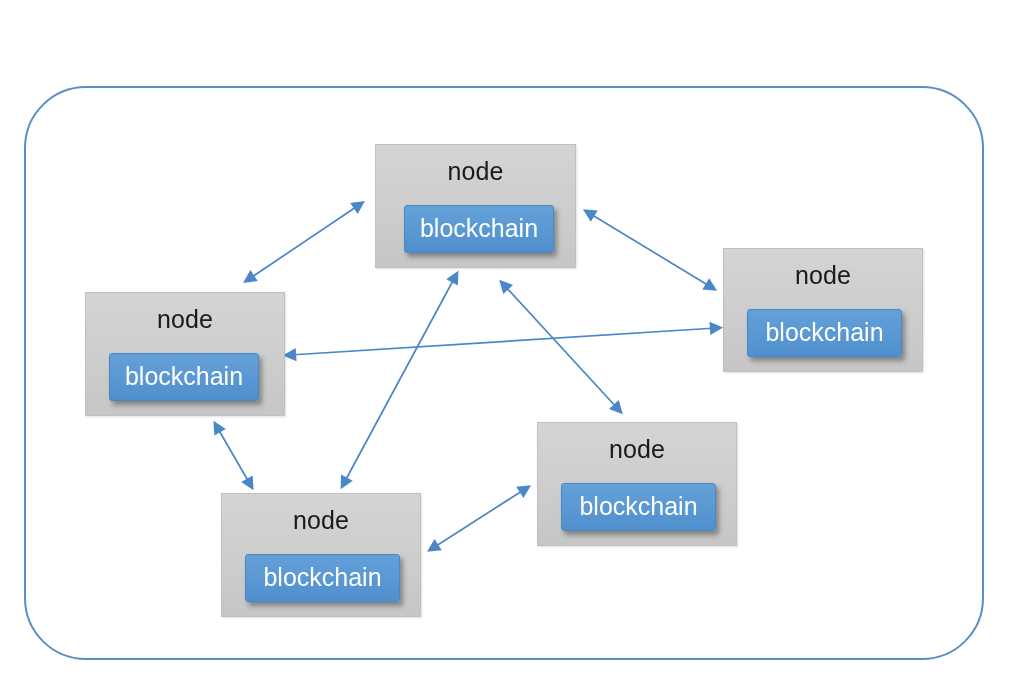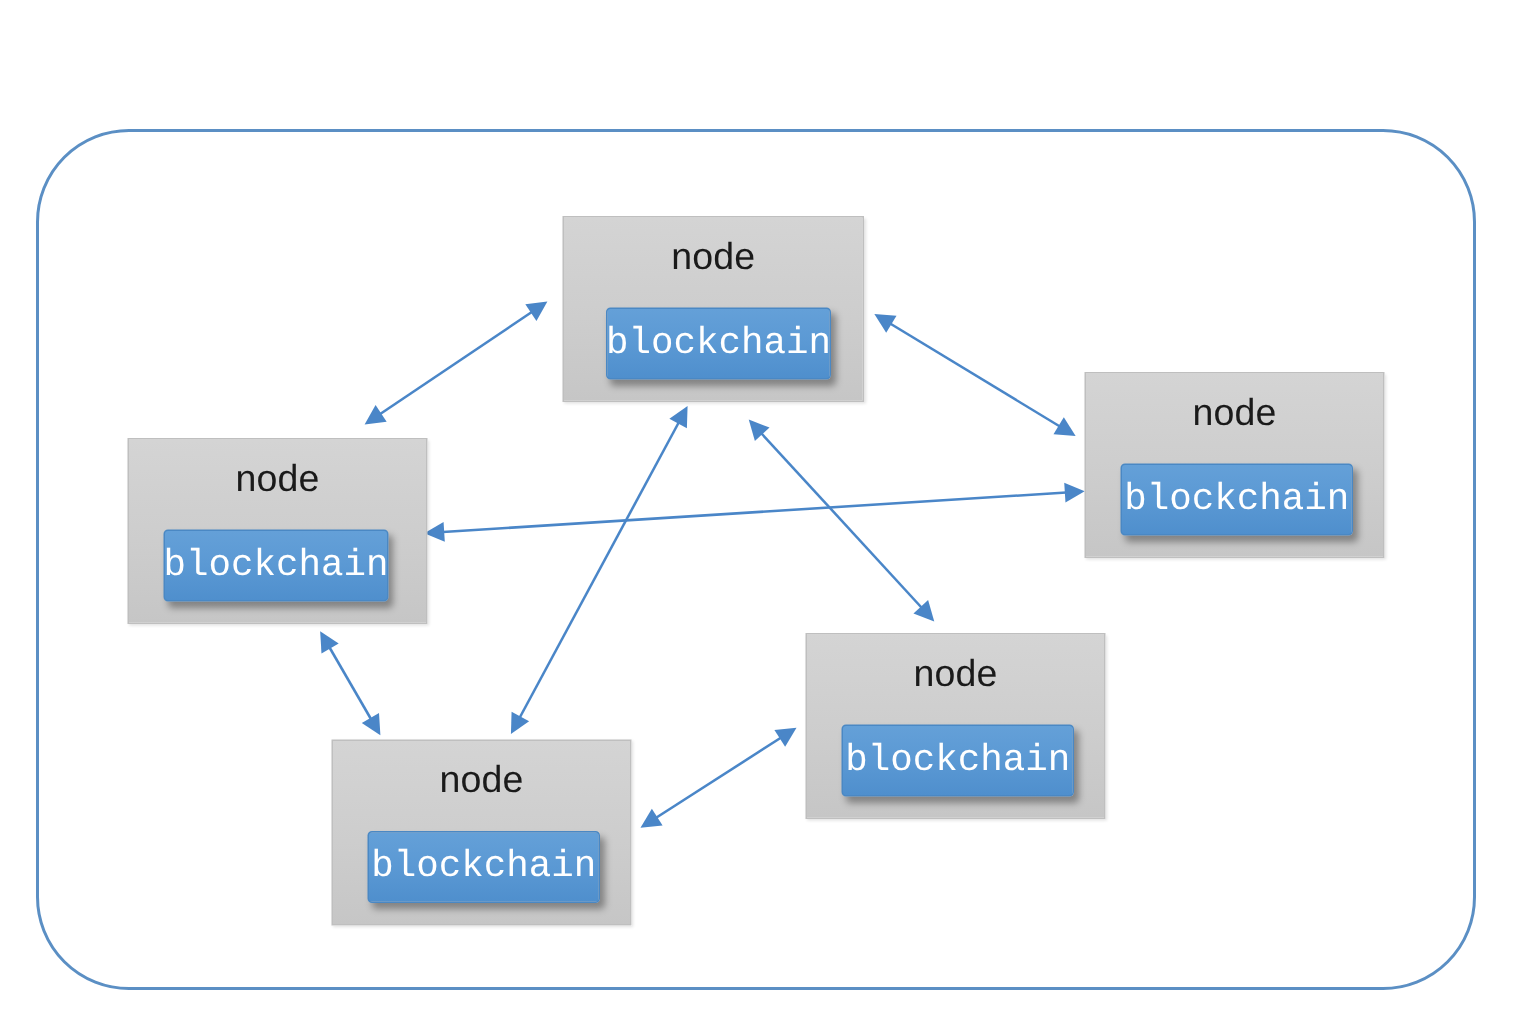--- a/index.html
+++ b/index.html
@@ -58,21 +58,20 @@
     background: linear-gradient(to bottom, #64a0d8 0%, #5b99d4 48%, #4f8fcd 100%);
     border: 1px solid #4a88c4;
     border-radius: 3px;
     box-shadow: 3px 4px 5px rgba(0,0,0,0.35);
     color: #ffffff;
     font-size: 25px;
     display: flex;
     align-items: center;
     justify-content: center;
     line-height: 1;
-    font-family: Liberation Mono, monospace;
   }
   .chain span { position: relative; top: -1px; }
 </style>
 </head>
 <body>
 
 <div id="canvas">
 
   <div id="frame"></div>
 

